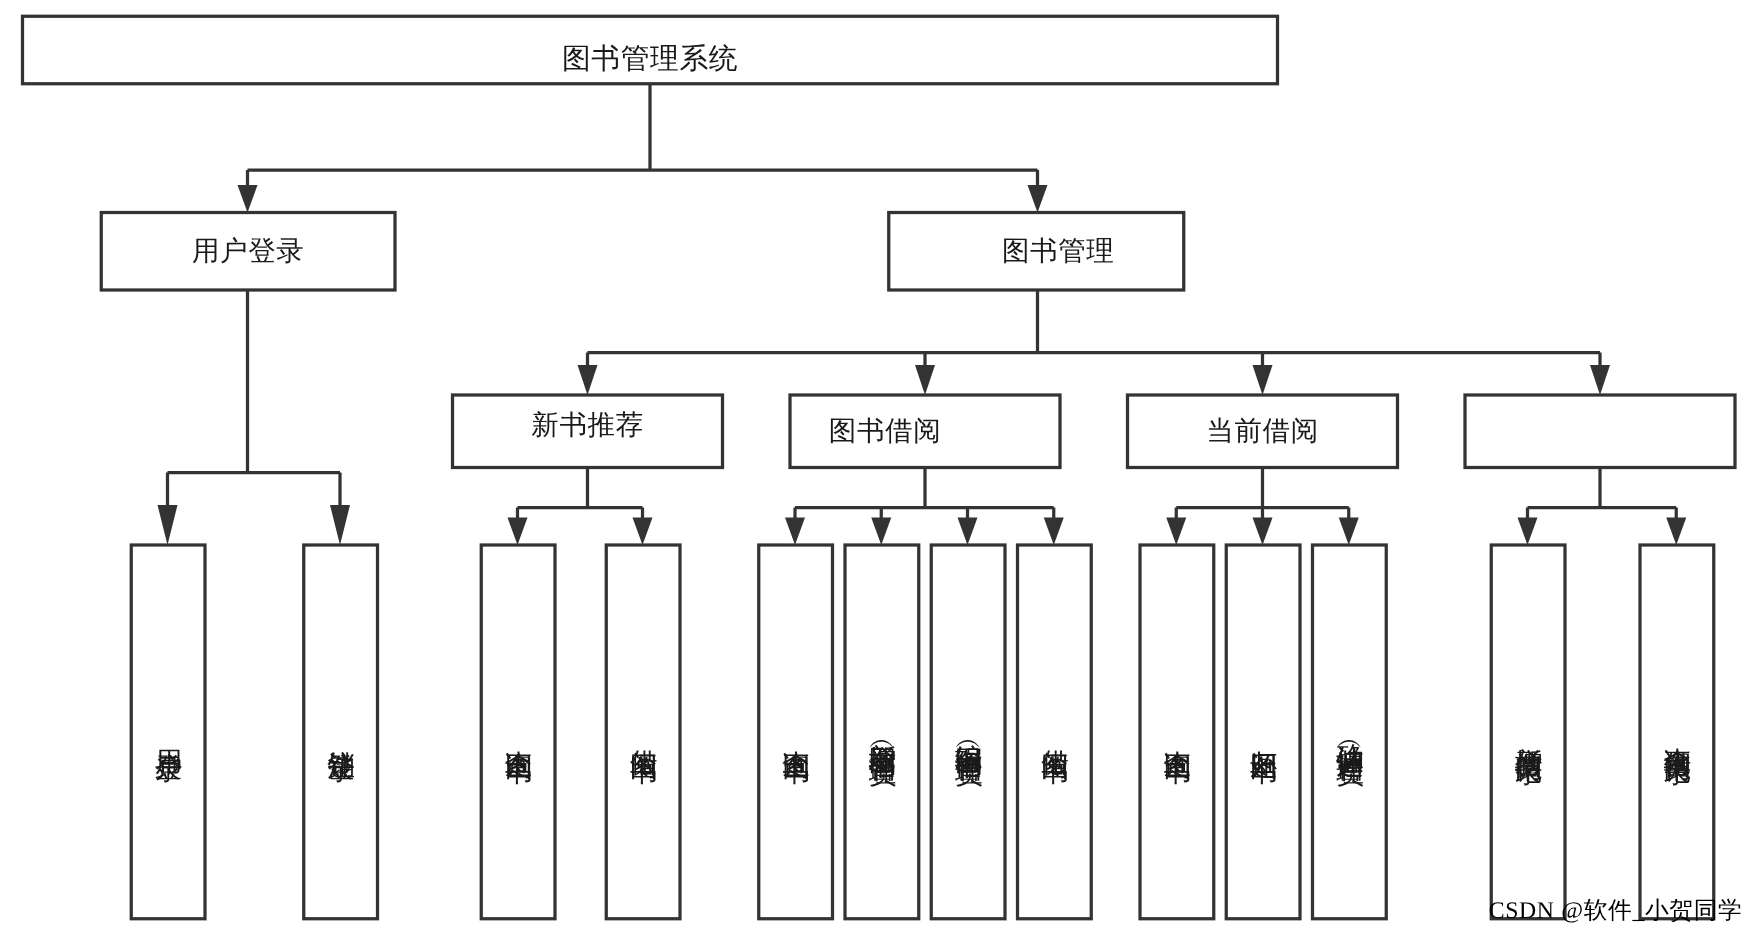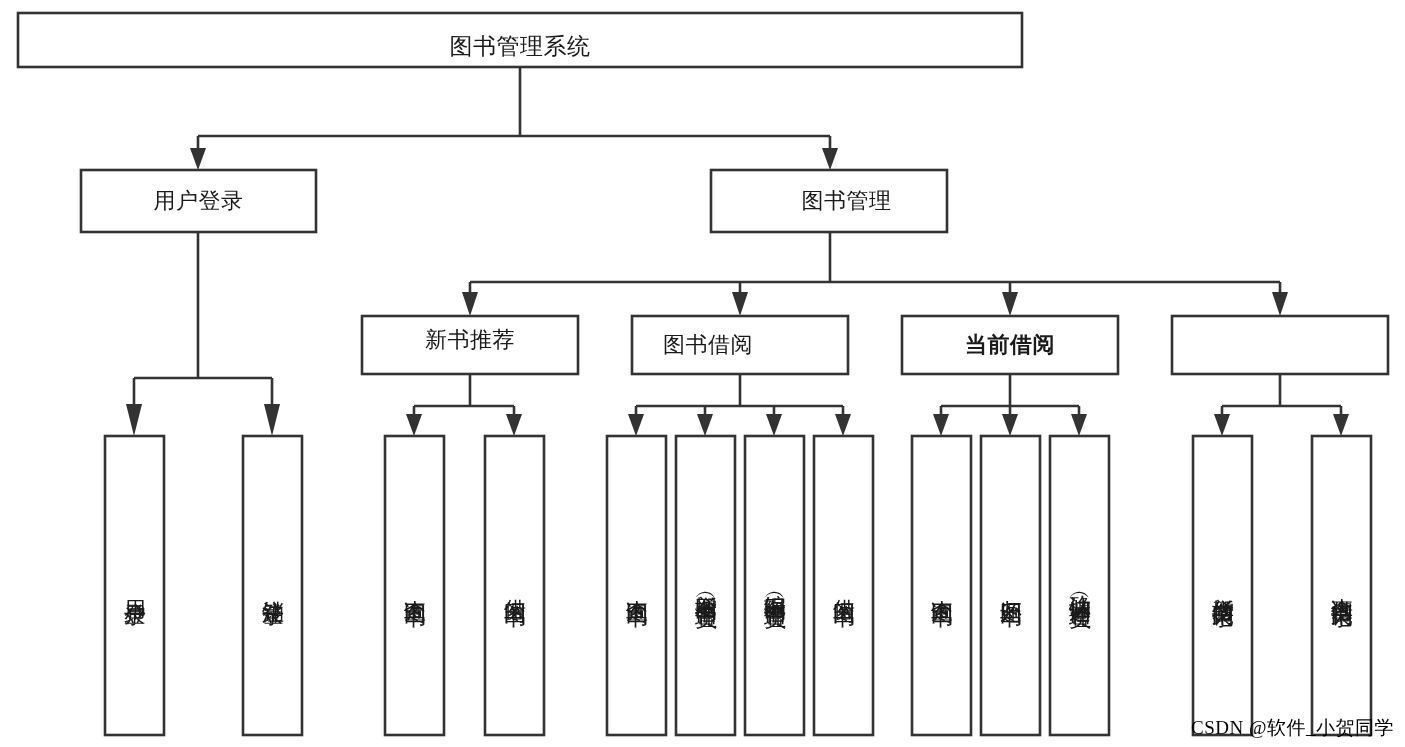--- a/index.html
+++ b/index.html
@@ -191,21 +191,21 @@
   <div class="node-label horizontal root" style="left:18px; top:13px; width:1004px; height:68px;">图书管理系统</div>
 
   <div class="node-label horizontal" style="left:81px; top:170px; width:235px; height:62px;">用户登录</div>
 
   <div class="node-label horizontal" style="left:711px; top:170px; width:271px; height:62px;">图书管理</div>
 
   <div class="node-label horizontal" style="left:362px; top:316px; width:216px; height:48px;">新书推荐</div>
 
   <div class="node-label horizontal" style="left:600px; top:316px; width:216px; height:58px;">图书借阅</div>
 
-  <div class="node-label horizontal" style="left:902px; top:316px; width:216px; height:58px;font-weight:bold;">当前借阅</div>
+  <div class="node-label horizontal" style="left:902px; top:316px; width:216px; height:58px;">当前借阅</div>
 
 
   <div class="node-label vertical" style="left:105px; top:436px; width:59px; height:299px;">用户登录</div>
 
   <div class="node-label vertical" style="left:243px; top:436px; width:59px; height:299px;">注销登录</div>
 
   <div class="node-label vertical" style="left:385px; top:436px; width:59px; height:299px;">查询图书</div>
 
   <div class="node-label vertical" style="left:485px; top:436px; width:59px; height:299px;">借阅图书</div>
 

